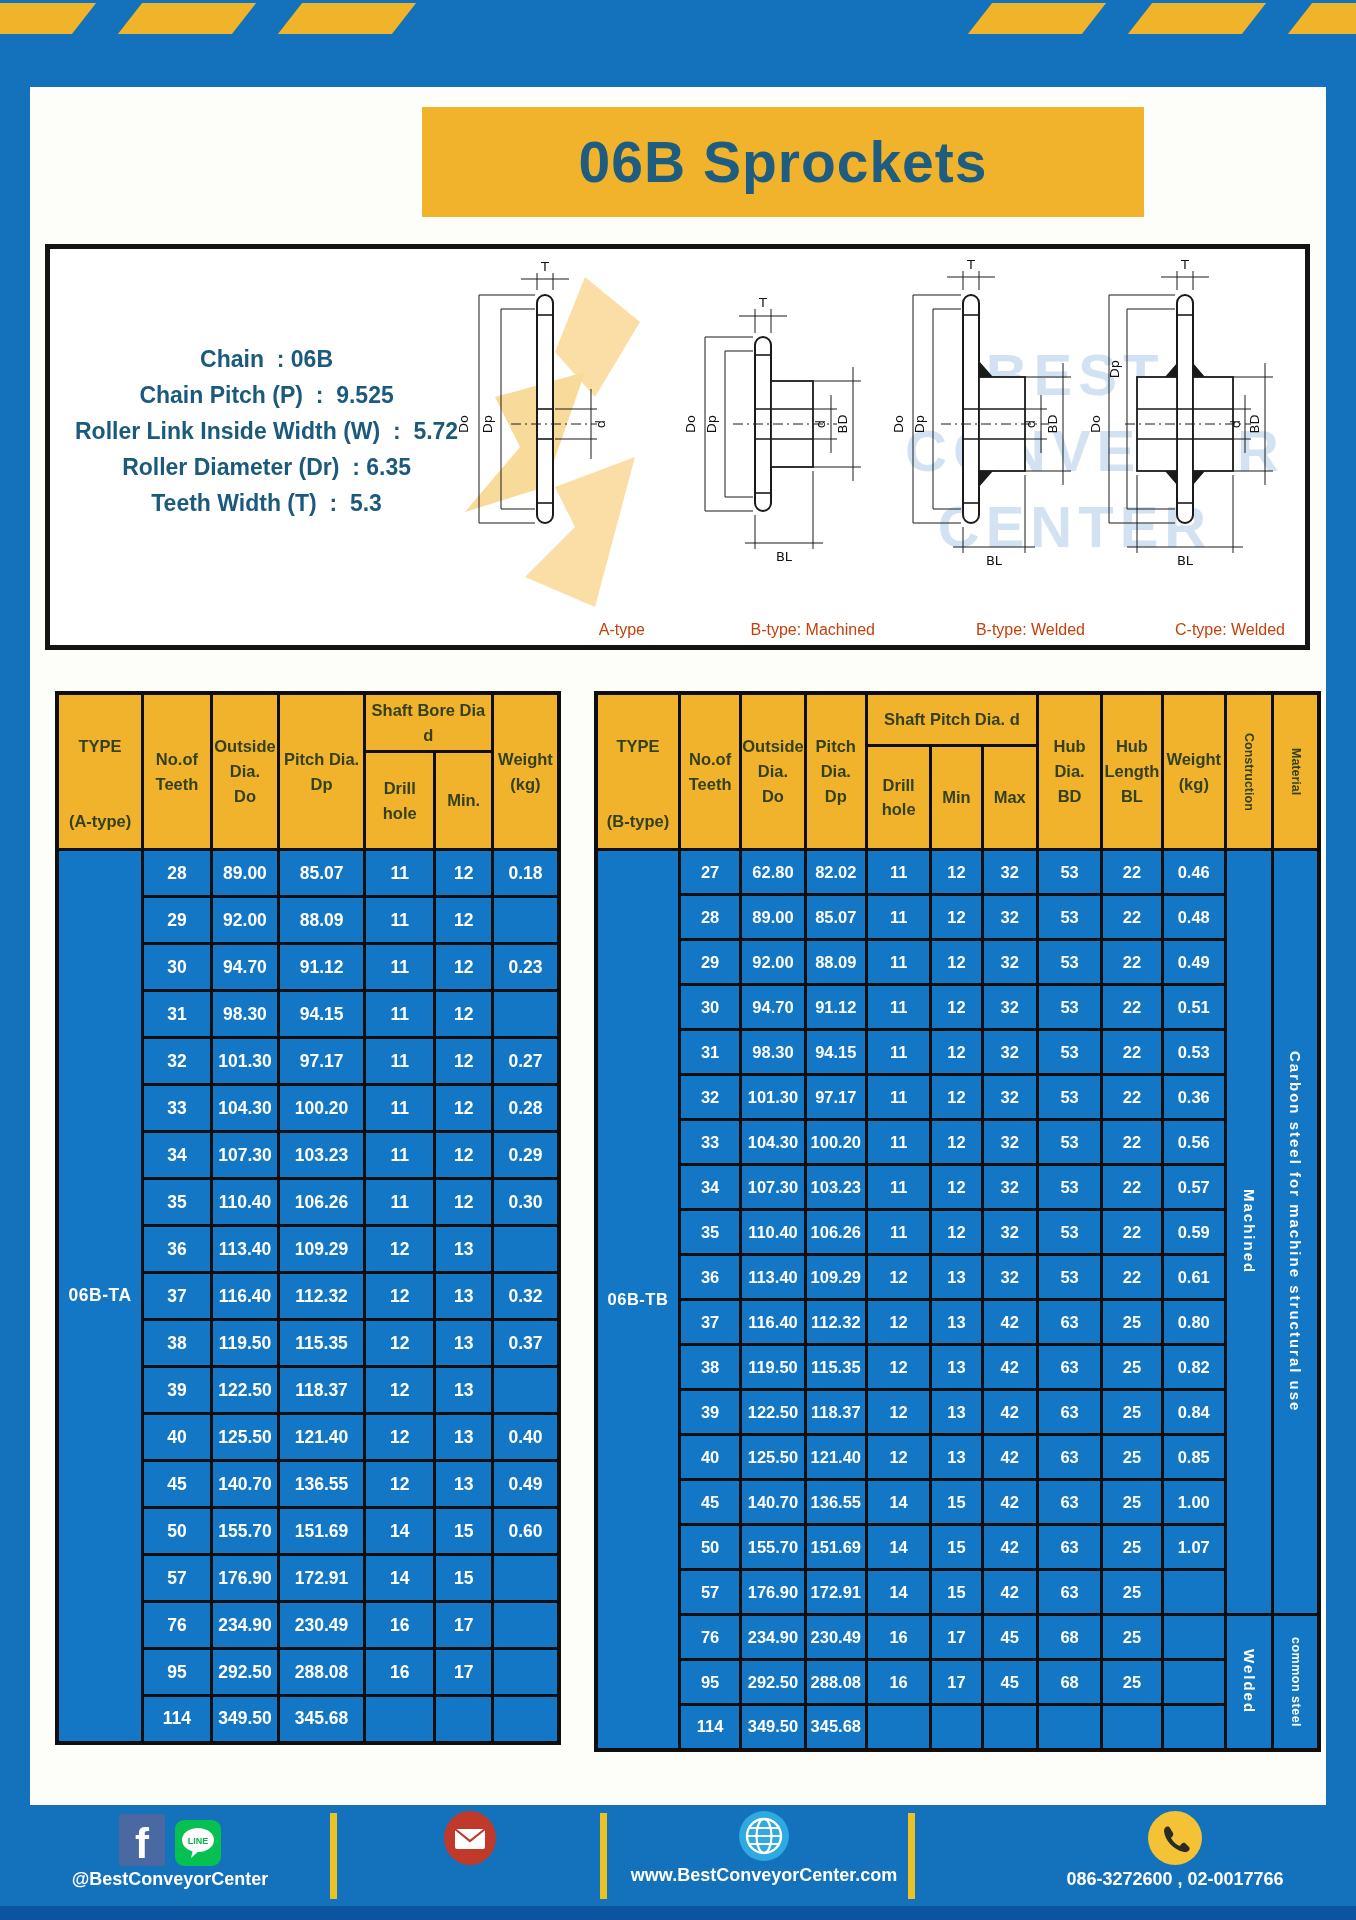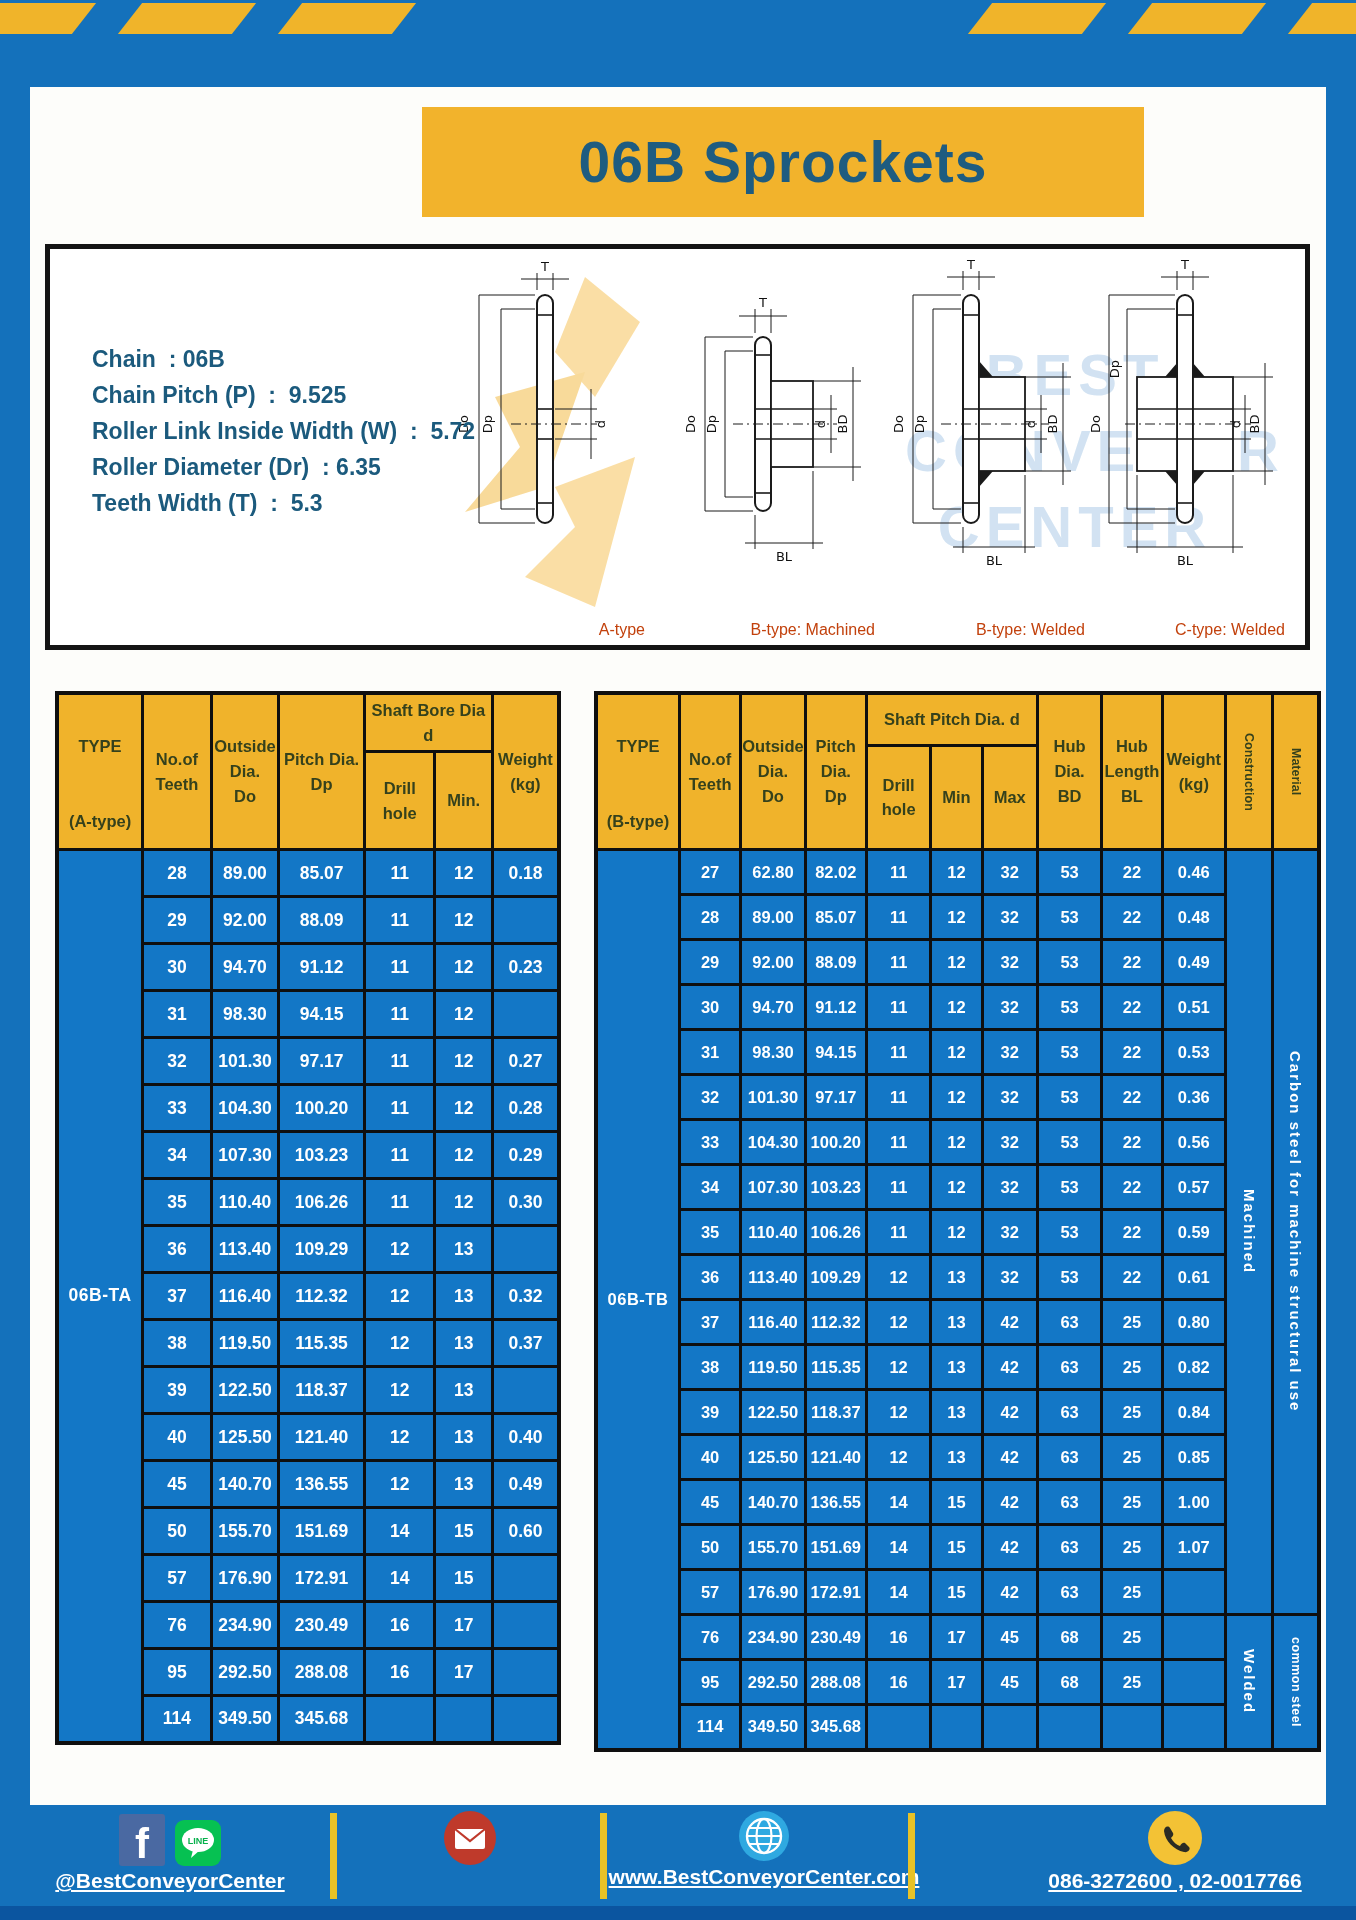--- a/index.html
+++ b/index.html
@@ -11,21 +11,21 @@
   .stripe{position:absolute;top:3px;height:31px;width:114px;background:#F0B42A;transform:skewX(-38deg);}
 
   
   .white-area{position:absolute;left:30px;top:43px;width:1296px;height:1762px;background:#FDFDFA;margin-top:44px;}
 
   .title-box{position:absolute;left:392px;top:20px;width:722px;height:110px;background:#F2B32C;display:flex;align-items:center;justify-content:center;}
   .title-box h1{font-size:57px;font-weight:bold;color:#1E5C80;letter-spacing:1px;}
 
   
   .panel{position:absolute;left:15px;top:157px;width:1265px;height:406px;background:#FFFFFF;border:5px solid #141414;}
-  .specs{position:absolute;left:42px;top:92px;z-index:3;}
+  .specs{position:absolute;left:25px;top:92px;z-index:3;text-align:center;}
   .specs div{font-size:23px;font-weight:bold;color:#1B5A7D;line-height:36px;white-space:pre;}
   .watermark{position:absolute;left:855px;top:88px;width:340px;z-index:1;opacity:.8;text-align:center;}
   .watermark div{font-size:58px;font-weight:bold;color:#C7DCEF;letter-spacing:6px;line-height:76px;}
   .swoosh{position:absolute;left:385px;top:28px;z-index:1;opacity:.55;}
   .slot{position:absolute;top:10px;width:200px;height:386px;z-index:2;}
   .slot .cap{position:absolute;bottom:6px;width:100%;text-align:right;font-size:16px;color:#c2410c;}
   .slot svg.draw{position:absolute;top:0;left:0;}
   .draw line,.draw rect,.draw path{stroke:#1A1A1A;fill:none;}
   .draw .plate{stroke-width:2;fill:#FFFFFF;}
   .draw .hub{stroke-width:1.8;fill:#FFFFFF;}
@@ -49,21 +49,21 @@
   .type-cell{font-size:18px;letter-spacing:.5px;}
   .vert{writing-mode:vertical-rl;text-orientation:mixed;letter-spacing:2px;}
   th.vert{font-size:12.5px;letter-spacing:0;line-height:1;padding:4px 0;}
   td.vert{font-size:15px;}
   td.grp-small{font-size:12.5px;letter-spacing:.5px;}
 
   
   .footer{position:absolute;left:0;top:1805px;width:1356px;height:115px;background:#1471BB;}
   .sec{position:absolute;top:5px;display:flex;flex-direction:column;align-items:center;gap:3px;}
   .sec .icons{display:flex;align-items:flex-end;gap:10px;height:56px;}
-  .sec .txt{font-size:21px;font-weight:bold;color:#FFFFFF;white-space:nowrap;text-decoration:underline;}
+  .sec .txt{font-size:18px;font-weight:bold;color:#FFFFFF;white-space:nowrap;}
   .divider{position:absolute;width:7px;height:86px;background:#E8C227;top:8px;}
   .bottom-strip{position:absolute;left:0;top:1906px;width:1356px;height:14px;background:#0B55A0;}
   .fb-badge{width:46px;height:52px;background:#4A69A2;border-radius:3px;color:#fff;font-size:42px;font-weight:bold;text-align:center;line-height:60px;}
 </style>
 </head>
 <body>
 
 <div class="top-bar">
   <div class="stripe" style="left:-30px"></div>
   <div class="stripe" style="left:130px"></div>

